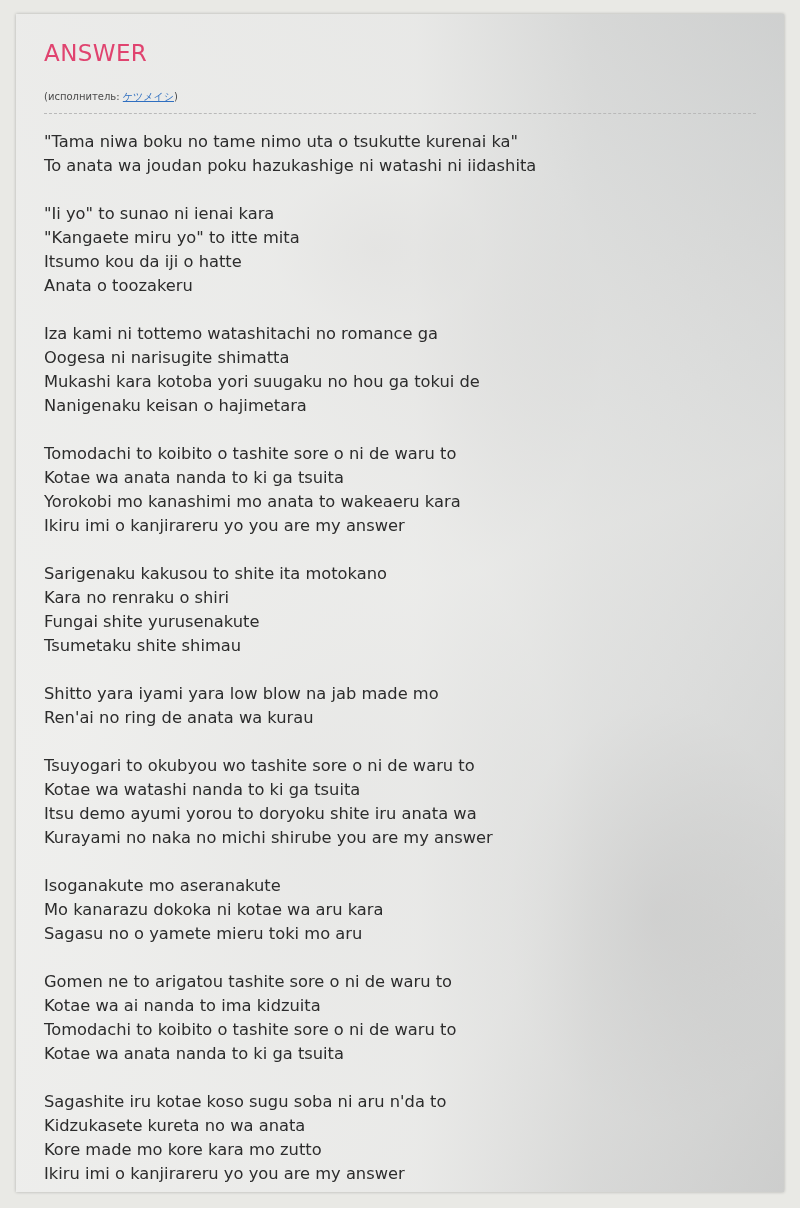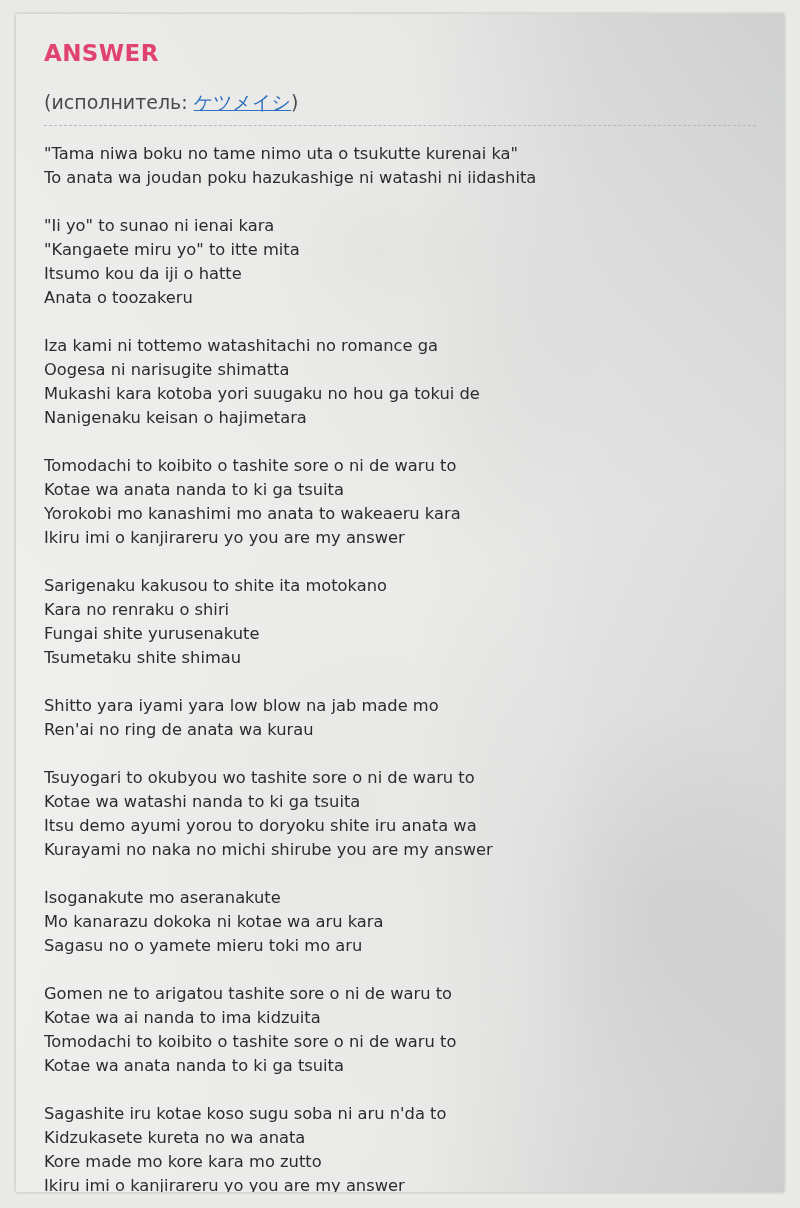--- a/index.html
+++ b/index.html
@@ -51,26 +51,26 @@
     width: 768px; height: 1178px;
     background: linear-gradient(90deg, rgba(242,242,240,0.94) 0%, rgba(242,242,240,0.90) 52%, rgba(242,242,240,0.72) 75%, rgba(242,242,240,0.62) 100%);
   }
   .content {
     position: relative;
     padding: 26px 28px 10px 28px;
   }
   .song-title {
     font-size: 23px;
     color: #e0436f;
-    font-weight: bold;
+    font-weight: normal;
     letter-spacing: 0.4px;
     margin: 0 0 6px 0;
   }
   .artist-line {
-    font-size: 19px;
+    font-size: 10px;
     color: #4a4a4a;
     padding-bottom: 9px;
     border-bottom: 1px dashed #b9b9b9;
     margin-bottom: 16px;
     margin-top: 24px;
   }
   .artist-link {
     color: #2f6fc0;
     text-decoration: underline;
     cursor: pointer;

